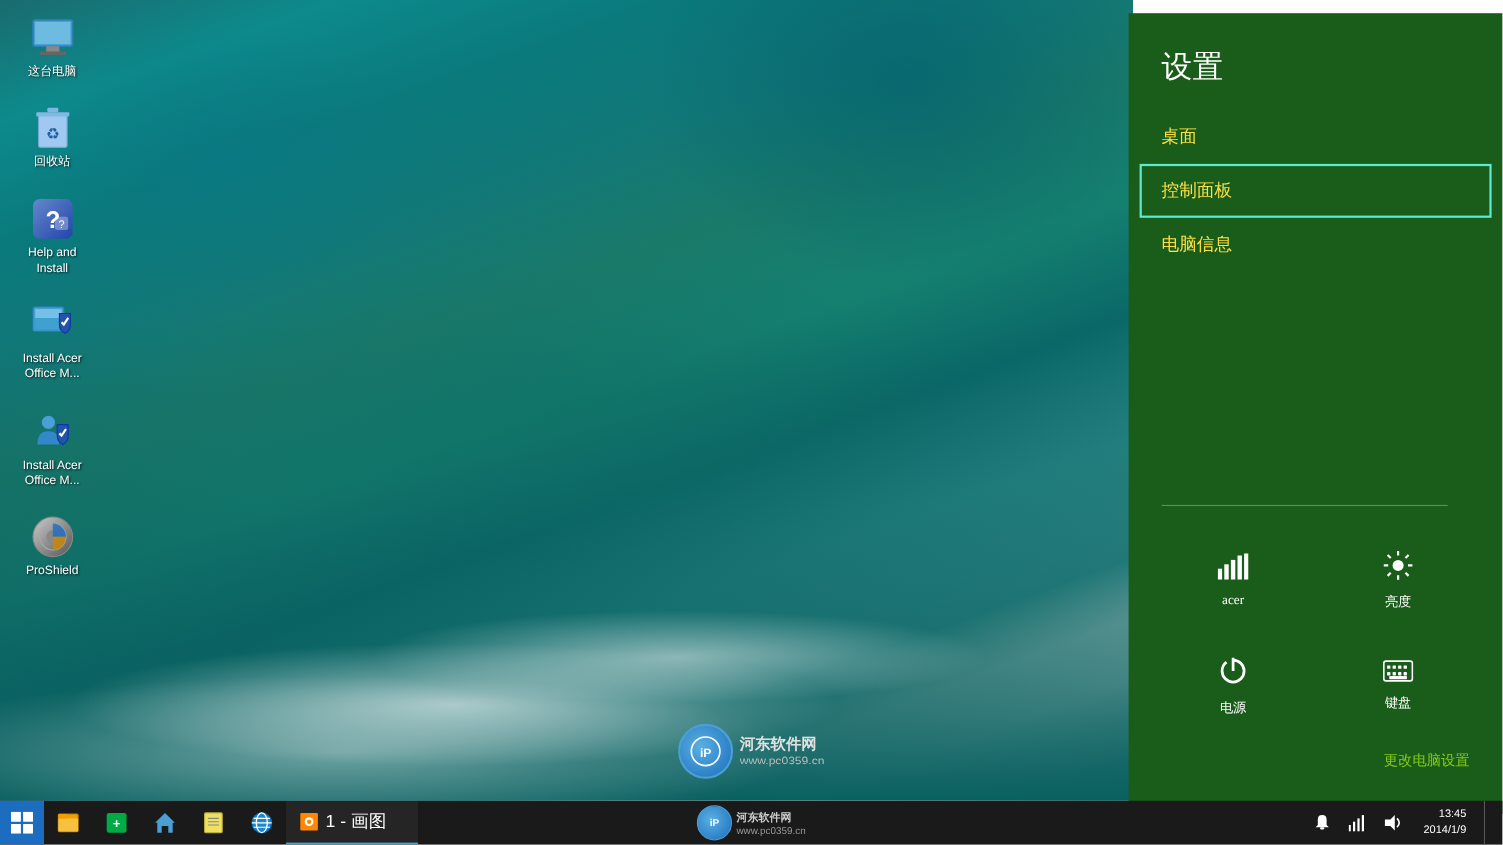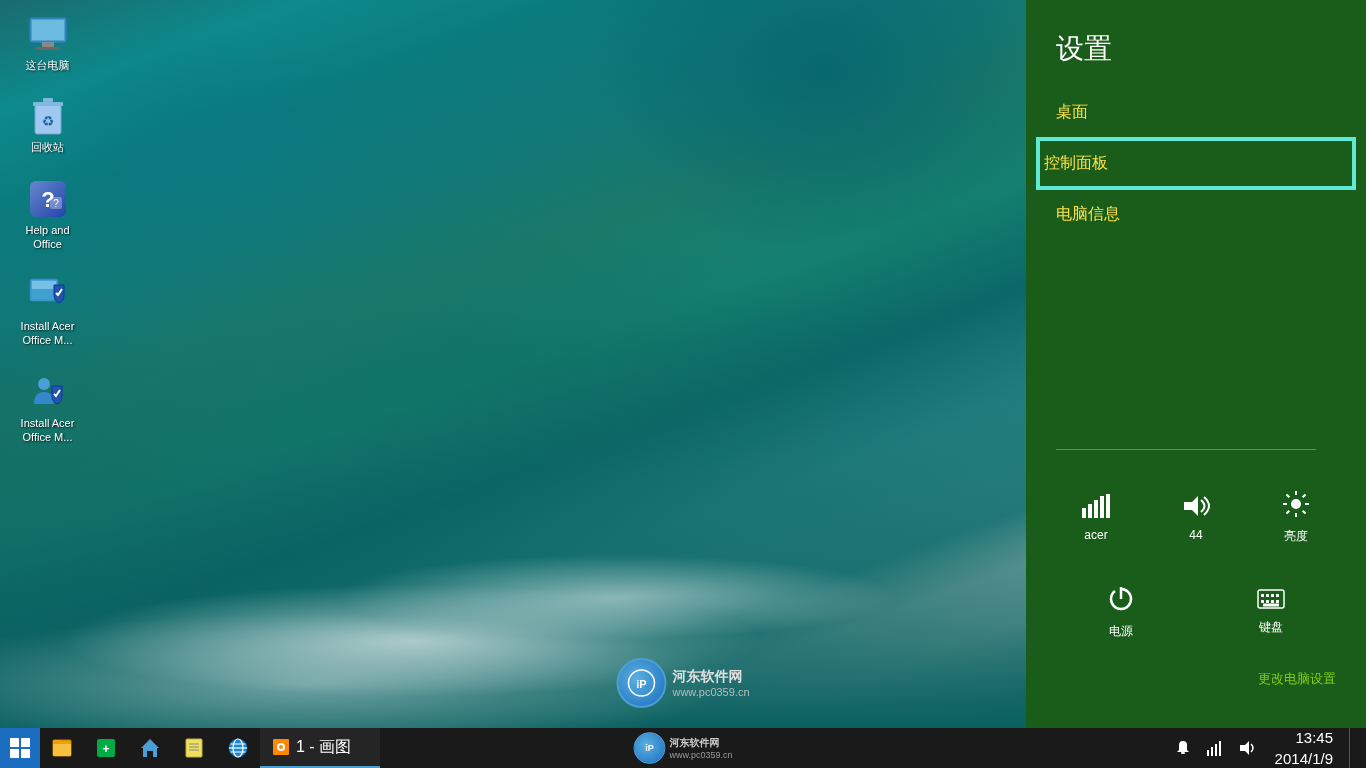--- a/index.html
+++ b/index.html
@@ -123,21 +123,21 @@
     }
 
     .tray-item {
       display: flex; align-items: center; justify-content: center;
       color: #ccc; font-size: 11px;
       cursor: pointer;
       padding: 0 4px;
     }
 
     .tray-clock {
-      color: #fff; font-size: 15px; text-align: right; line-height: 1.4;
+      color: #fff; font-size: 10px; text-align: right; line-height: 1.4;
       cursor: pointer; padding: 0 8px;
     }
 
     
     .desktop-icons {
       position: absolute;
       top: 0; left: 0;
       padding: 10px;
     }
 
@@ -161,21 +161,21 @@
       font-size: 11px;
       text-align: center;
       text-shadow: 1px 1px 2px rgba(0,0,0,0.8);
       line-height: 1.3;
       word-break: break-word;
     }
 
     
     .settings-panel {
       position: absolute;
-      top: 0; right: 0;
+      top: 12px; right: 0;
       width: 340px;
       height: 728px;
       background: #1a5c1a;
       display: flex; flex-direction: column;
       padding: 20px 0;
       z-index: 50;
     }
 
     .settings-title {
       color: white;
@@ -190,42 +190,43 @@
 
     .settings-item {
       color: #fde047;
       font-size: 16px;
       padding: 14px 30px;
       cursor: pointer;
       position: relative;
     }
 
     .settings-item.active {
-      border: 4px solid #5eead4;
+      border: 2px solid #5eead4;
       margin: 0 10px;
-      padding: 12px 4px;
+      padding: 12px 18px;
       background: transparent;
     }
 
     .settings-divider {
       width: 260px;
       height: 1px;
       background: rgba(255,255,255,0.3);
       margin: 20px 30px;
     }
 
     .settings-bottom {
       margin-top: auto;
       padding-bottom: 10px;
     }
 
     .settings-icons-row {
       display: flex;
       padding: 10px 20px;
       gap: 0;
+      font-family: Liberation Serif, serif;
     }
 
     .settings-icon-btn {
       flex: 1;
       display: flex; flex-direction: column;
       align-items: center; justify-content: center;
       padding: 10px 0;
       cursor: pointer;
       color: white;
       gap: 6px;
@@ -292,21 +293,21 @@
             <stop offset="0%" style="stop-color:#6688cc"></stop>
             <stop offset="100%" style="stop-color:#2244aa"></stop>
           </linearGradient>
         </defs>
         <text x="20" y="28" text-anchor="middle" fill="white" font-size="22" font-weight="bold">?</text>
         <rect x="22" y="18" width="12" height="12" rx="2" fill="#ffffff" opacity="0.3"></rect>
         <text x="28" y="28" text-anchor="middle" fill="white" font-size="10">?</text>
       </svg>
     </div>
     <span class="icon-label" style="white-space:pre-line">Help and
-Office</span>
+Install</span>
   </div>
 
   <div class="desktop-icon">
     <div class="icon-img">
       <svg width="40" height="40" viewBox="0 0 40 40">
         <rect x="2" y="4" width="28" height="22" rx="2" fill="#4a9fd4" stroke="#2a7fb4"></rect>
         <rect x="4" y="6" width="24" height="18" fill="#87ceeb" opacity="0.7"></rect>
         <rect x="2" y="14" width="28" height="12" rx="1" fill="#3399cc" opacity="0.8"></rect>
 
         <path d="M26 20 L26 10 L36 10 L36 20 Q36 26 31 28 Q26 26 26 20Z" fill="#2255aa" stroke="#1133aa"></path>
@@ -325,20 +326,39 @@
         <path d="M6 32 Q6 20 16 20 Q26 20 26 32" fill="#3388cc"></path>
 
         <path d="M24 24 L24 14 L34 14 L34 24 Q34 30 29 32 Q24 30 24 24Z" fill="#2255aa" stroke="#1133aa"></path>
         <path d="M26 22 L28 24 L32 18" stroke="white" stroke-width="2" fill="none"></path>
       </svg>
     </div>
     <span class="icon-label" style="white-space:pre-line">Install Acer
 Office M...</span>
   </div>
 
+  <div class="desktop-icon">
+    <div class="icon-img">
+      <svg width="40" height="40" viewBox="0 0 40 40">
+        <circle cx="20" cy="20" r="18" fill="url(#shieldGrad)" stroke="#888" stroke-width="1"></circle>
+        <defs>
+          <linearGradient id="shieldGrad" x1="0%" y1="0%" x2="100%" y2="100%">
+            <stop offset="0%" style="stop-color:#cccccc"></stop>
+            <stop offset="100%" style="stop-color:#555555"></stop>
+          </linearGradient>
+        </defs>
+        <circle cx="20" cy="20" r="12" fill="none" stroke="#aaa" stroke-width="1"></circle>
+        <circle cx="20" cy="20" r="6" fill="#888"></circle>
+
+        <path d="M20 20 L20 8 A12 12 0 0 1 32 20Z" fill="#1a6dc0" opacity="0.8"></path>
+        <path d="M20 20 L32 20 A12 12 0 0 1 20 32Z" fill="#cc8800" opacity="0.8"></path>
+      </svg>
+    </div>
+    <span class="icon-label">ProShield</span>
+  </div>
 
 </div>
 
 <div class="settings-panel">
   <div class="settings-title">设置</div>
 
   <div class="settings-menu">
     <div class="settings-item">桌面</div>
     <div class="settings-item active">控制面板</div>
     <div class="settings-item">电脑信息</div>
@@ -352,30 +372,20 @@
         <div class="settings-icon-symbol">
           <svg width="28" height="24" viewBox="0 0 28 24">
             <rect x="0" y="14" width="4" height="10" fill="white"></rect>
             <rect x="6" y="10" width="4" height="14" fill="white"></rect>
             <rect x="12" y="6" width="4" height="18" fill="white"></rect>
             <rect x="18" y="2" width="4" height="22" fill="white"></rect>
             <rect x="24" y="0" width="4" height="24" fill="white"></rect>
           </svg>
         </div>
         <span class="settings-icon-label">acer</span>
-      </div>
-      <div class="settings-icon-btn">
-        <div class="settings-icon-symbol">
-          <svg width="28" height="24" viewBox="0 0 28 24">
-            <polygon points="2,8 10,8 16,2 16,22 10,16 2,16" fill="white"></polygon>
-            <path d="M19 6 Q26 12 19 18" stroke="white" stroke-width="2" fill="none"></path>
-            <path d="M22 3 Q32 12 22 21" stroke="white" stroke-width="2" fill="none"></path>
-          </svg>
-        </div>
-        <span class="settings-icon-label">44</span>
       </div>
       <div class="settings-icon-btn">
         <div class="settings-icon-symbol">
           <svg width="28" height="28" viewBox="0 0 28 28">
             <circle cx="14" cy="14" r="5" fill="white"></circle>
             <line x1="14" y1="1" x2="14" y2="5" stroke="white" stroke-width="2"></line>
             <line x1="14" y1="23" x2="14" y2="27" stroke="white" stroke-width="2"></line>
             <line x1="1" y1="14" x2="5" y2="14" stroke="white" stroke-width="2"></line>
             <line x1="23" y1="14" x2="27" y2="14" stroke="white" stroke-width="2"></line>
             <line x1="4.5" y1="4.5" x2="7.3" y2="7.3" stroke="white" stroke-width="2"></line>

